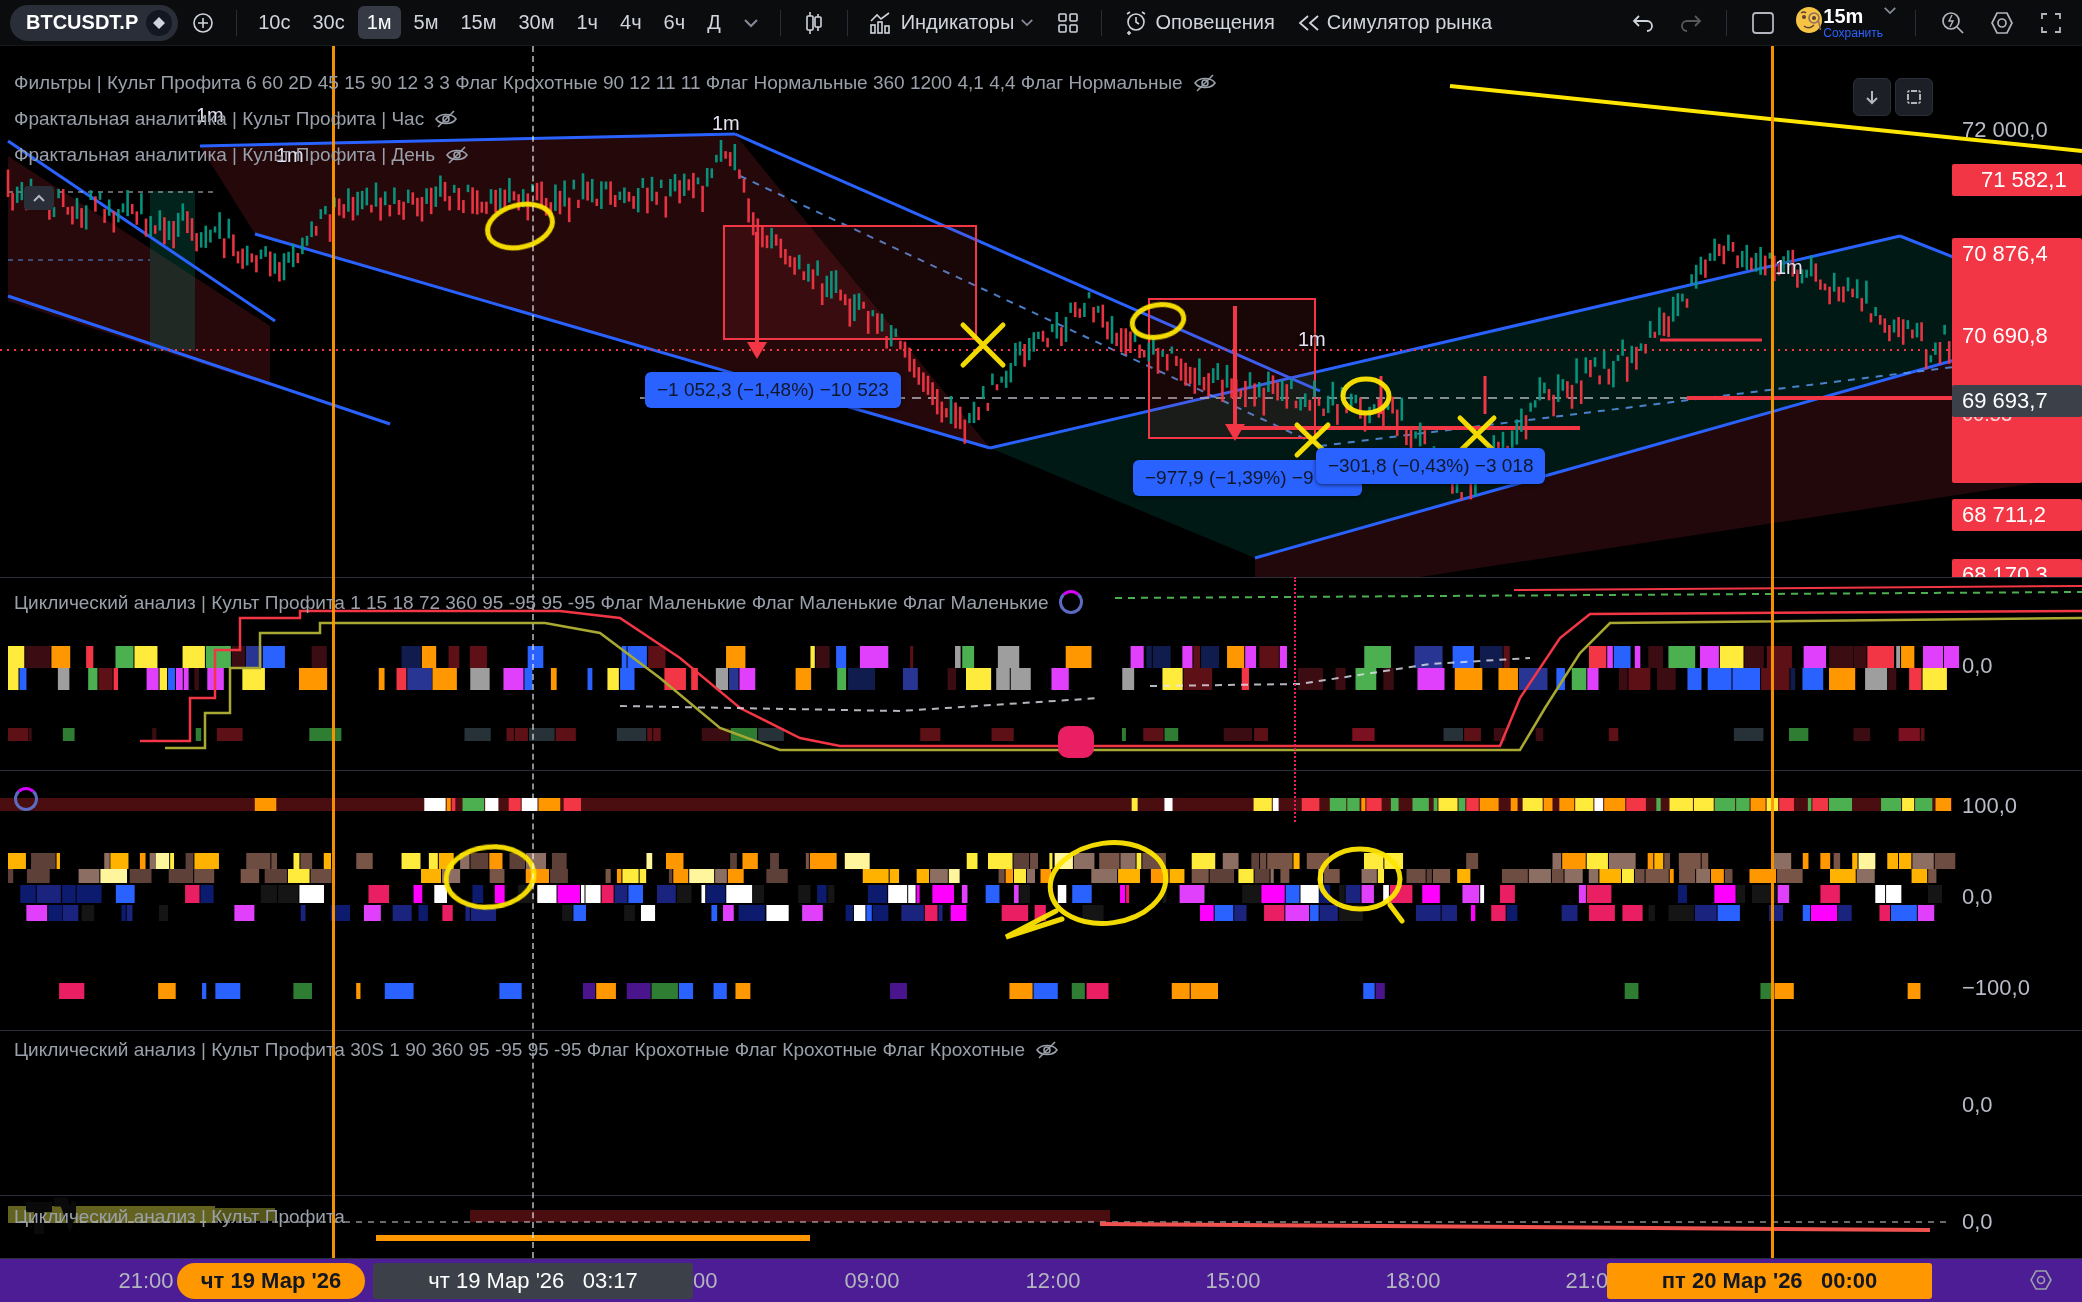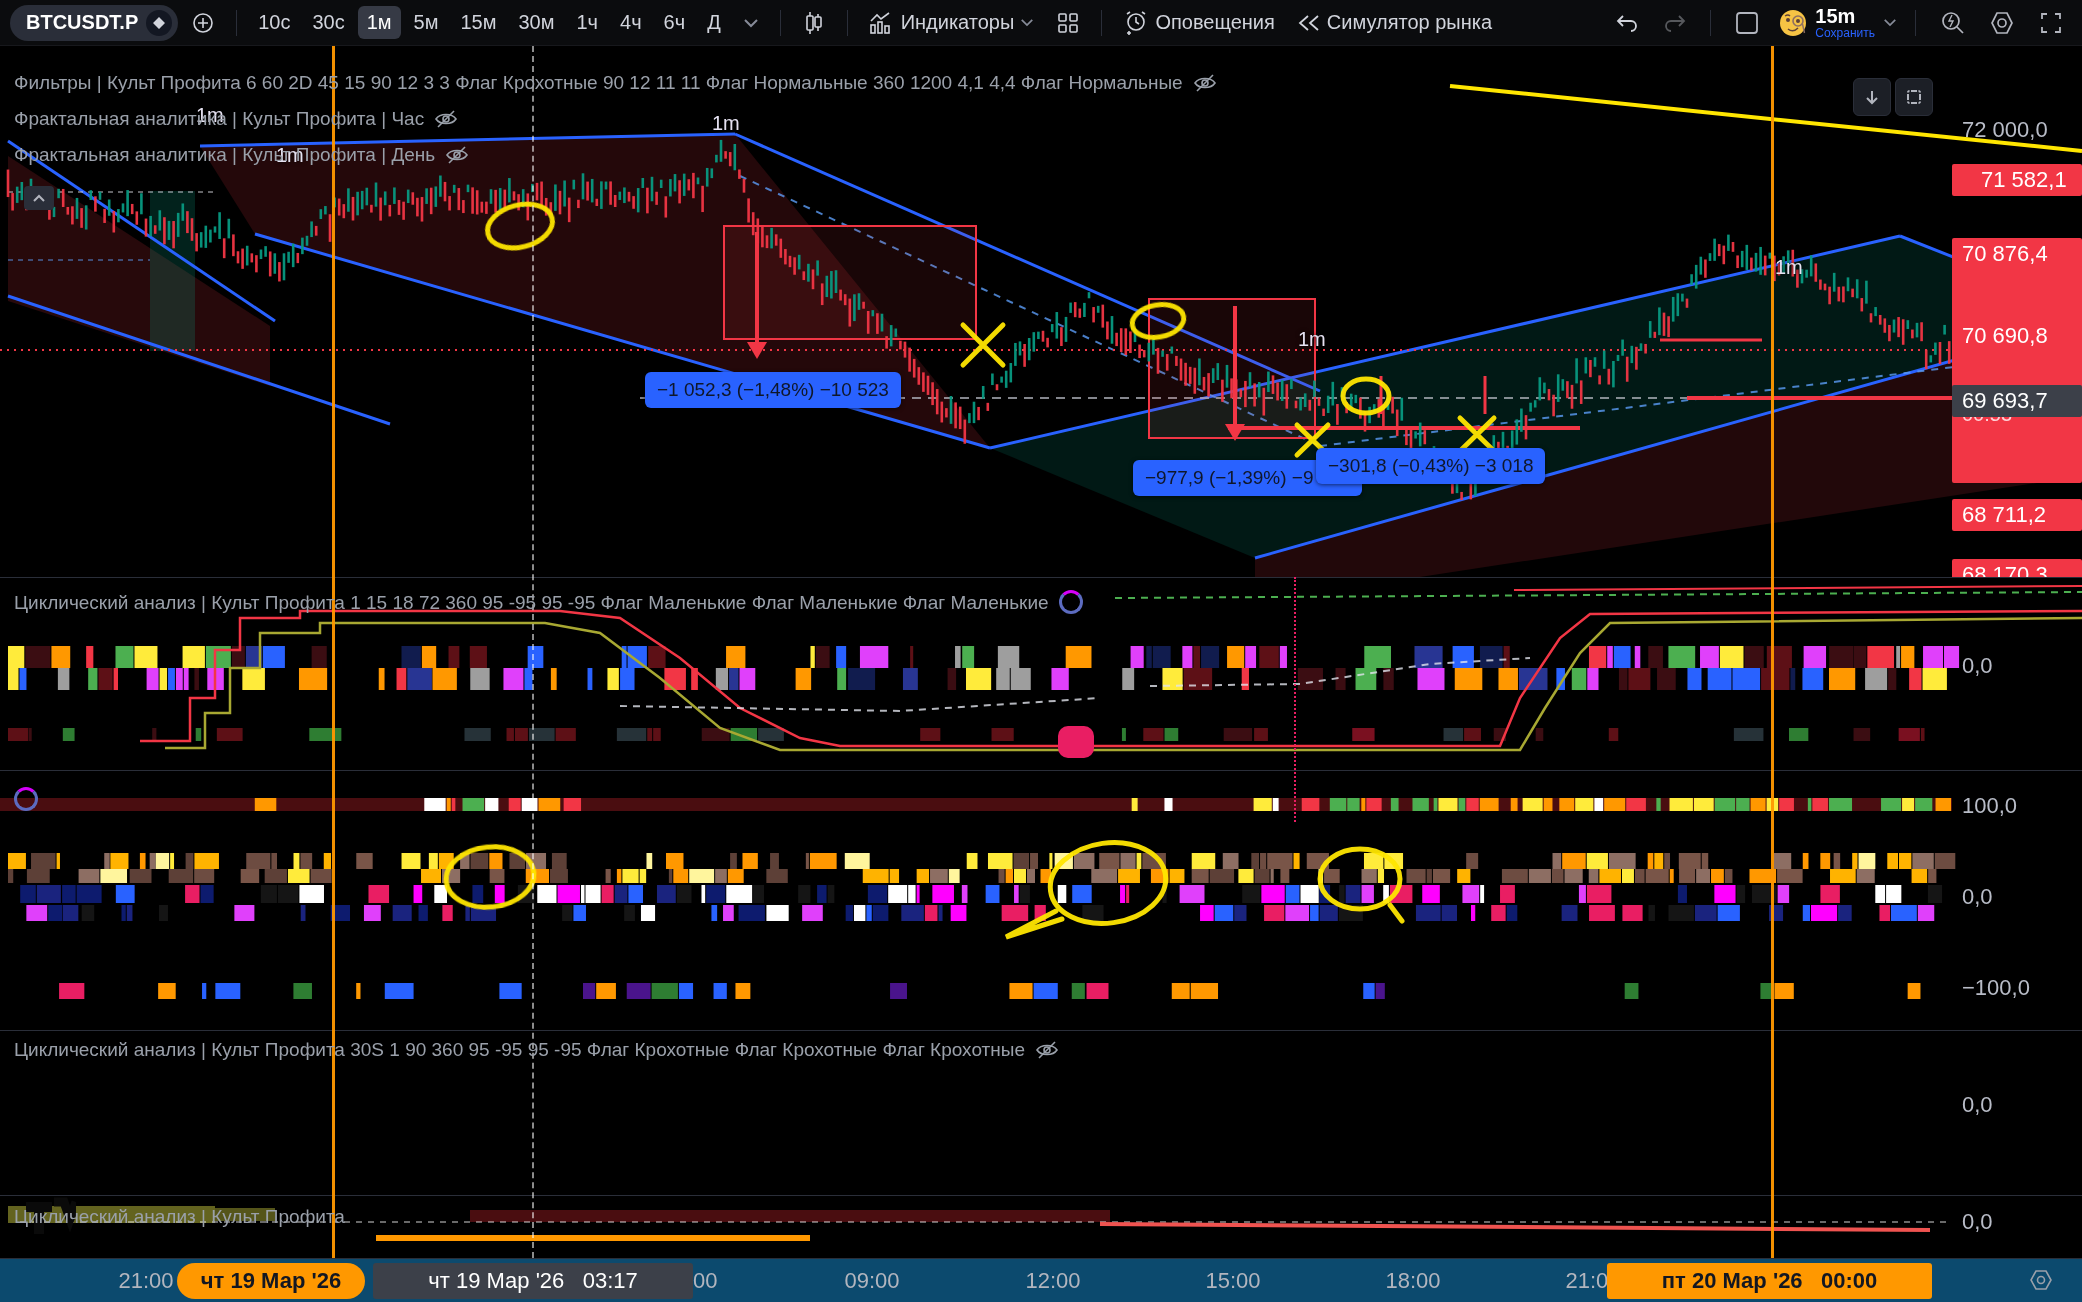--- a/index.html
+++ b/index.html
@@ -12,21 +12,21 @@
 .tb-sep{width:1px;height:26px;background:#2a2e39;margin:0 8px;flex:none;}
 .sym-pill{display:flex;align-items:center;gap:8px;background:#2a2e39;border-radius:20px;
   padding:5px 6px 5px 16px;font-size:20px;font-weight:bold;color:#fff;cursor:pointer;}
 .sym-badge{width:26px;height:26px;border-radius:50%;background:#131722;display:flex;
   align-items:center;justify-content:center;}
 .tb-btn{padding:5px 9px;border-radius:6px;font-size:20px;color:#d1d4dc;cursor:pointer;
   display:flex;align-items:center;gap:6px;white-space:nowrap;}
 .tb-btn.active{background:#363a45;color:#fff;}
 .tb-icon{display:flex;align-items:center;justify-content:center;}
 .tb-right{margin-left:auto;display:flex;align-items:center;gap:6px;}
-.save-cluster{display:flex;align-items:center;gap:8px;cursor:pointer;padding:0 4px;}
+.save-cluster{display:flex;align-items:flex-start;gap:0;cursor:pointer;padding:0 4px;}
 .save-col{display:flex;flex-direction:column;line-height:1.05;}
 .save-top{font-size:20px;font-weight:bold;color:#fff;}
 .save-sub{font-size:12px;color:#2962ff;}
 .dim{opacity:.38;}
 
 .pane{position:absolute;left:0;width:2082px;overflow:hidden;}
 .pane svg.layer{position:absolute;left:0;top:0;}
 #pane-main{top:46px;height:531px;}
 #pane-p2{top:577px;height:193px;border-top:1px solid #2a2e39;box-sizing:border-box;}
 #pane-p3{top:770px;height:260px;border-top:1px solid #2a2e39;box-sizing:border-box;}
@@ -53,21 +53,21 @@
 .pl.gray{background:#787b86;margin-top:27px;}
 .pl.dark{background:#3c4049;z-index:7;}
 .pl.current{background:#f23645;line-height:1.2;padding:4px 0 4px 10px;z-index:7;}
 .pl .countdown{font-size:20px;color:#ffd0d5;}
 
 .vline{position:absolute;z-index:3;}
 .vline.orange{width:3px;background:#ff9800;opacity:.95;}
 .vline.wdash{width:0;border-left:2px dashed rgba(255,255,255,.55);}
 .vline.mdot{width:0;border-left:2px dotted #e91e63;}
 
-.taxis{position:absolute;left:0;top:1258px;width:2082px;height:44px;background:#0c4a6e;
+.taxis{position:absolute;left:0;top:1258px;width:2082px;height:44px;background:#4c1d95;
   border-top:1px solid #2a2e39;box-sizing:border-box;z-index:10;}
 .t-label{position:absolute;top:9px;width:80px;text-align:center;font-size:22px;color:#b2b5be;}
 .t-badge{position:absolute;top:4px;height:36px;line-height:36px;text-align:center;
   font-size:22px;border-radius:3px;white-space:pre;z-index:12;}
 .t-badge.orange{background:#ff9800;color:#131722;font-weight:bold;}
 .t-badge.gray{background:#3c4049;color:#fff;}
 .loader-ic{width:18px;height:18px;border-radius:50%;border:3px solid #5c6bc0;
   border-top-color:#d500f9;display:inline-block;flex:none;}
 .wm-logo{position:absolute;left:24px;top:0px;z-index:2;}
 </style>

